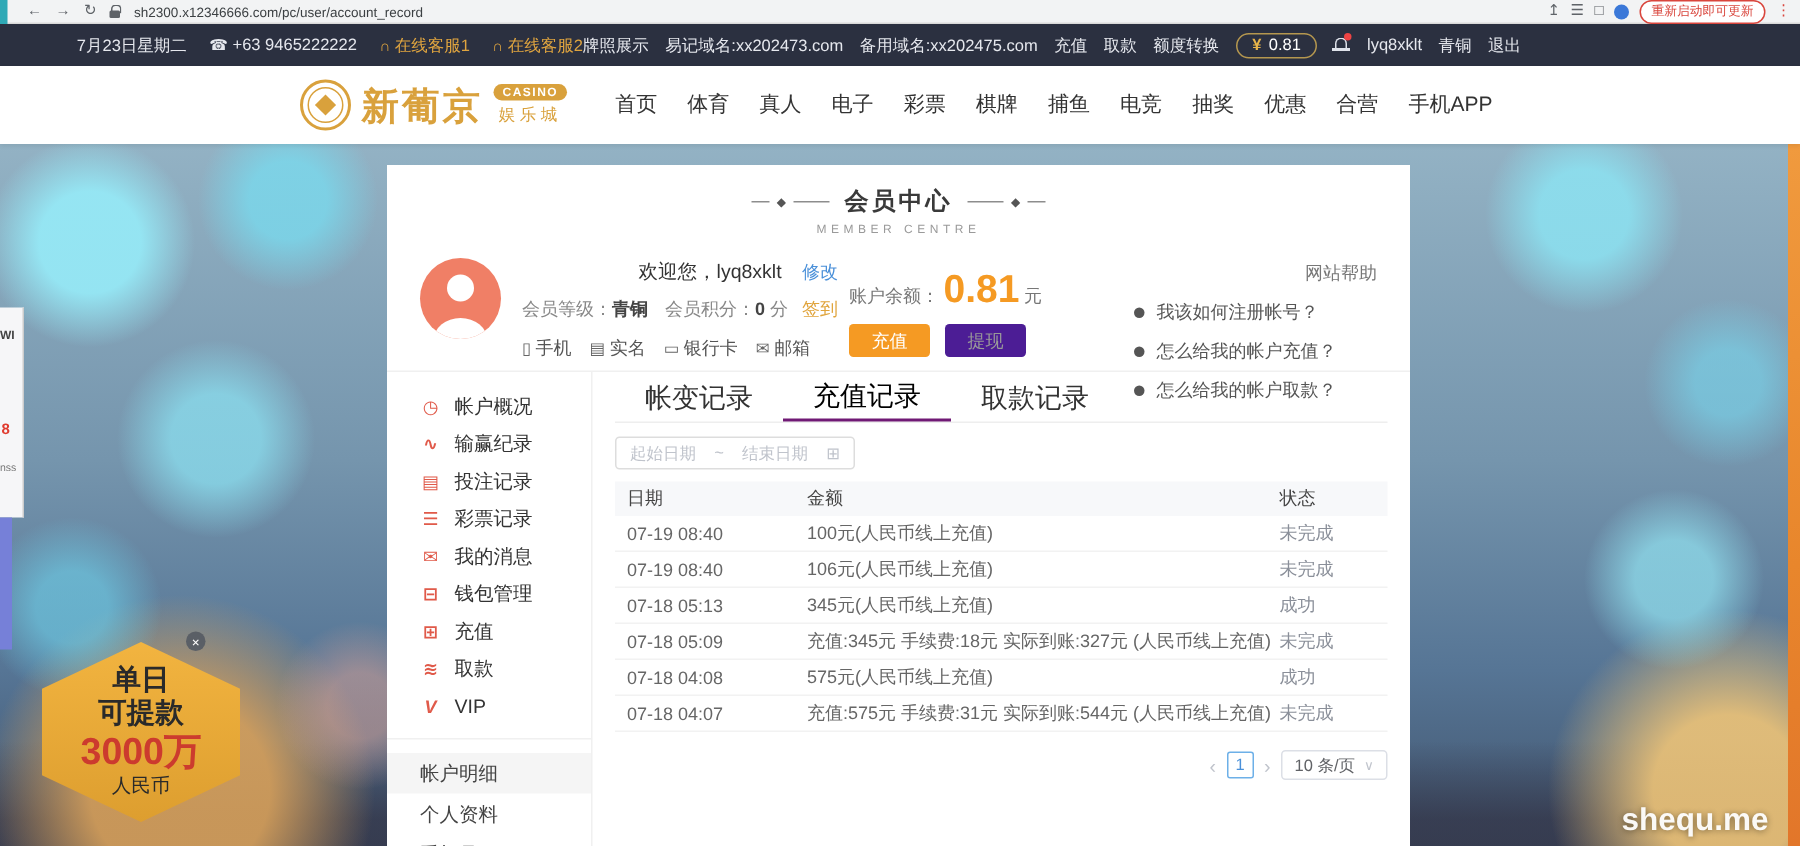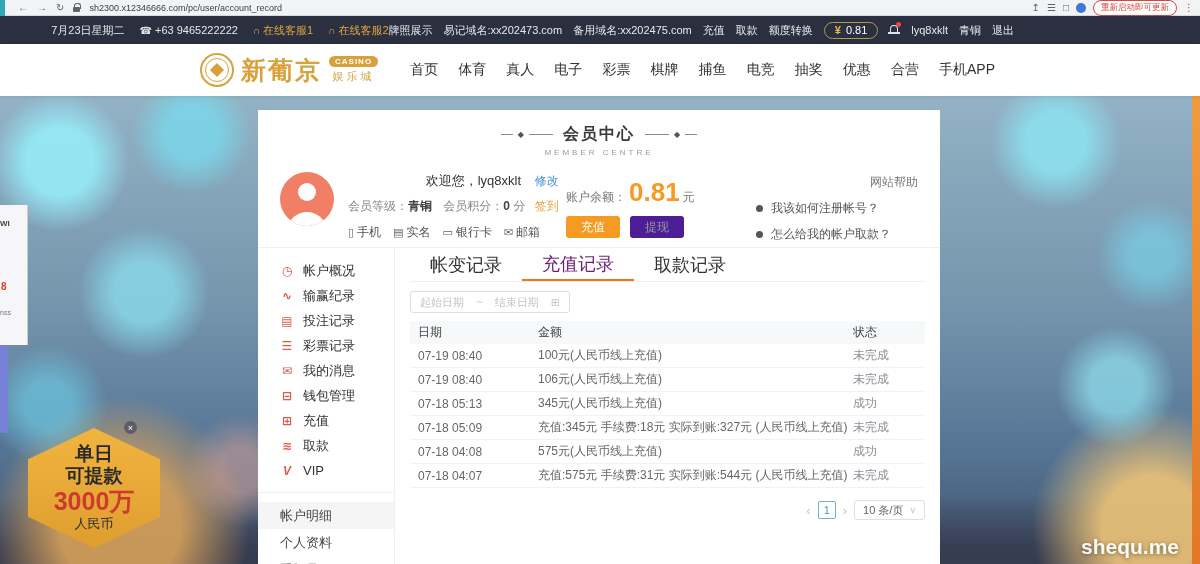--- a/index.html
+++ b/index.html
@@ -70,21 +70,21 @@
       radial-gradient(circle at 96% 34%, rgba(120,215,238,.6) 0 22px, transparent 56px),
       radial-gradient(circle at 93% 62%, rgba(150,235,248,.65) 0 26px, transparent 60px),
       radial-gradient(circle at 20% 80%, rgba(240,170,150,.45) 0 22px, transparent 56px),
       radial-gradient(circle at 10% 92%, rgba(215,160,90,.9) 0 60px, transparent 130px),
       radial-gradient(circle at 96% 92%, rgba(238,196,120,.9) 0 50px, transparent 120px),
       linear-gradient(0deg, rgba(45,40,56,.55) 0 18px, transparent 70px),
       linear-gradient(180deg, #93b2c4 0%, #7595ad 45%, #567595 75%, #41546d 100%);
   }
 
   
-  .left-sliver { position:absolute; left:0; top:205px; width:28px; height:140px; background:#f6f6f8;
+  .left-sliver { position:absolute; left:0; top:205px; width:16px; height:140px; background:#f6f6f8;
     border-right:1px solid #ccc; z-index:3; font-size:8px; color:#444; }
   .ls-frag1 { position:absolute; top:14px; left:0; font-weight:bold; }
   .ls-badge { position:absolute; top:76px; left:1px; color:#e03b2f; font-weight:bold; font-size:10px; }
   .ls-frag2 { position:absolute; top:104px; left:0; font-size:7px; color:#777; }
   .left-blue { position:absolute; left:0; top:345px; width:8px; height:88px; background:#7680d8; z-index:3; }
   .right-strip { position:absolute; right:0; top:96px; bottom:0; width:8px; z-index:3;
     background:linear-gradient(180deg,#f09a3e 0%, #e8862c 60%, #e2762a 100%); }
 
   
   .card { position:absolute; left:258px; top:110px; width:682px; height:454px; background:#fff; z-index:4; }
@@ -133,21 +133,21 @@
   .side-item { height:25px; display:flex; align-items:center; gap:9px; padding-left:22px;
     font-size:13px; color:#333; cursor:pointer; }
   .side-ic { color:#e05a4a; font-size:12px; width:14px; text-align:center; font-weight:bold; }
   .side-div { height:1px; background:#f0f0f0; margin:9px 0; }
   .sub-item { height:27px; display:flex; align-items:center; padding-left:22px; font-size:13px; color:#444; cursor:pointer; }
   .sub-item.active { background:#f5f5f5; }
 
   .content { flex:1; padding:0 15px; display:flex; flex-direction:column; }
   .tabs { display:flex; border-bottom:1px solid #eee; height:34px; }
   .tab { padding:0 20px; display:flex; align-items:center; font-size:18px; color:#333; cursor:pointer; }
-  .tab.active { color:#701a75; border-bottom:2px solid #f97316; }
+  .tab.active { color:#000000; border-bottom:2px solid #701a75; }
   .daterow { margin:9px 0 8px; }
   .datebox { width:160px; height:22px; border:1px solid #ddd; border-radius:3px; display:flex;
     align-items:center; justify-content:space-between; padding:0 9px; font-size:11px; color:#c0c4cc; }
   .thead { display:flex; background:#f7f8fa; height:23px; align-items:center; font-size:12px; color:#444; }
   .col-date { width:128px; padding-left:8px; flex-shrink:0; }
   .col-amt { flex:1; }
   .col-st { width:72px; flex-shrink:0; }
   .trow { display:flex; height:24px; align-items:center; font-size:12px; color:#666;
     border-bottom:1px solid #f2f2f2; }
   .trow .col-st { color:#8a8f99; }
@@ -328,20 +328,24 @@
       </div>
 
       <div class="u-help">
         <div class="help-title">网站帮助</div>
         <div class="help-item">
             <span class="dot"></span>
             <span>我该如何注册帐号？</span>
           </div>
         <div class="help-item">
             <span class="dot"></span>
+            <span>怎么给我的帐户充值？</span>
+          </div>
+        <div class="help-item">
+            <span class="dot"></span>
             <span>怎么给我的帐户取款？</span>
           </div>
       </div>
     </div>
 
     <div class="lower">
 
       <div class="side">
         <div class="side-item">
             <span class="side-ic">◷</span>

